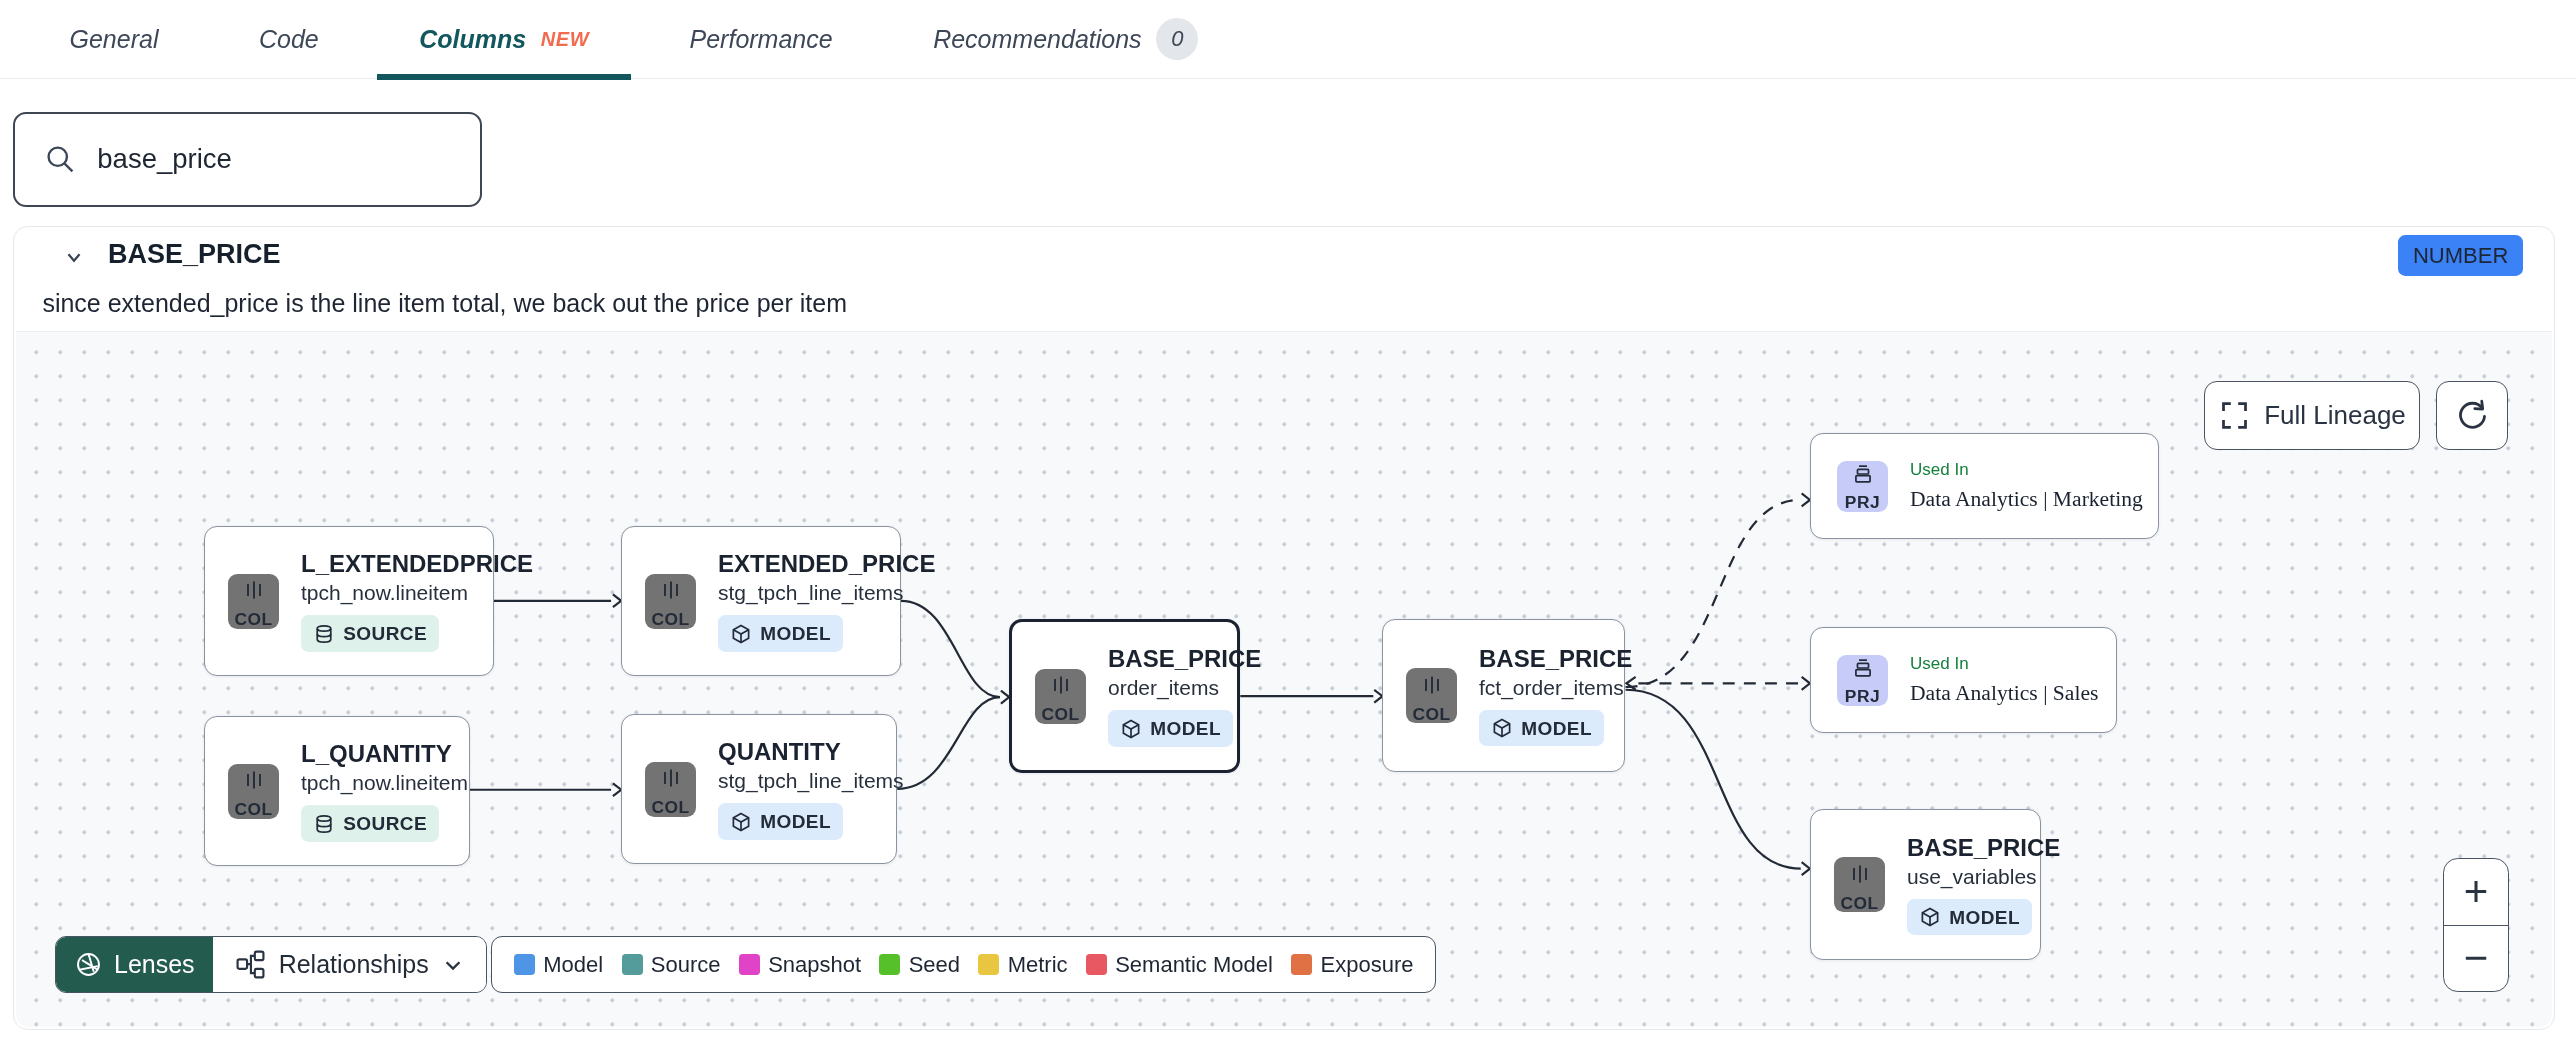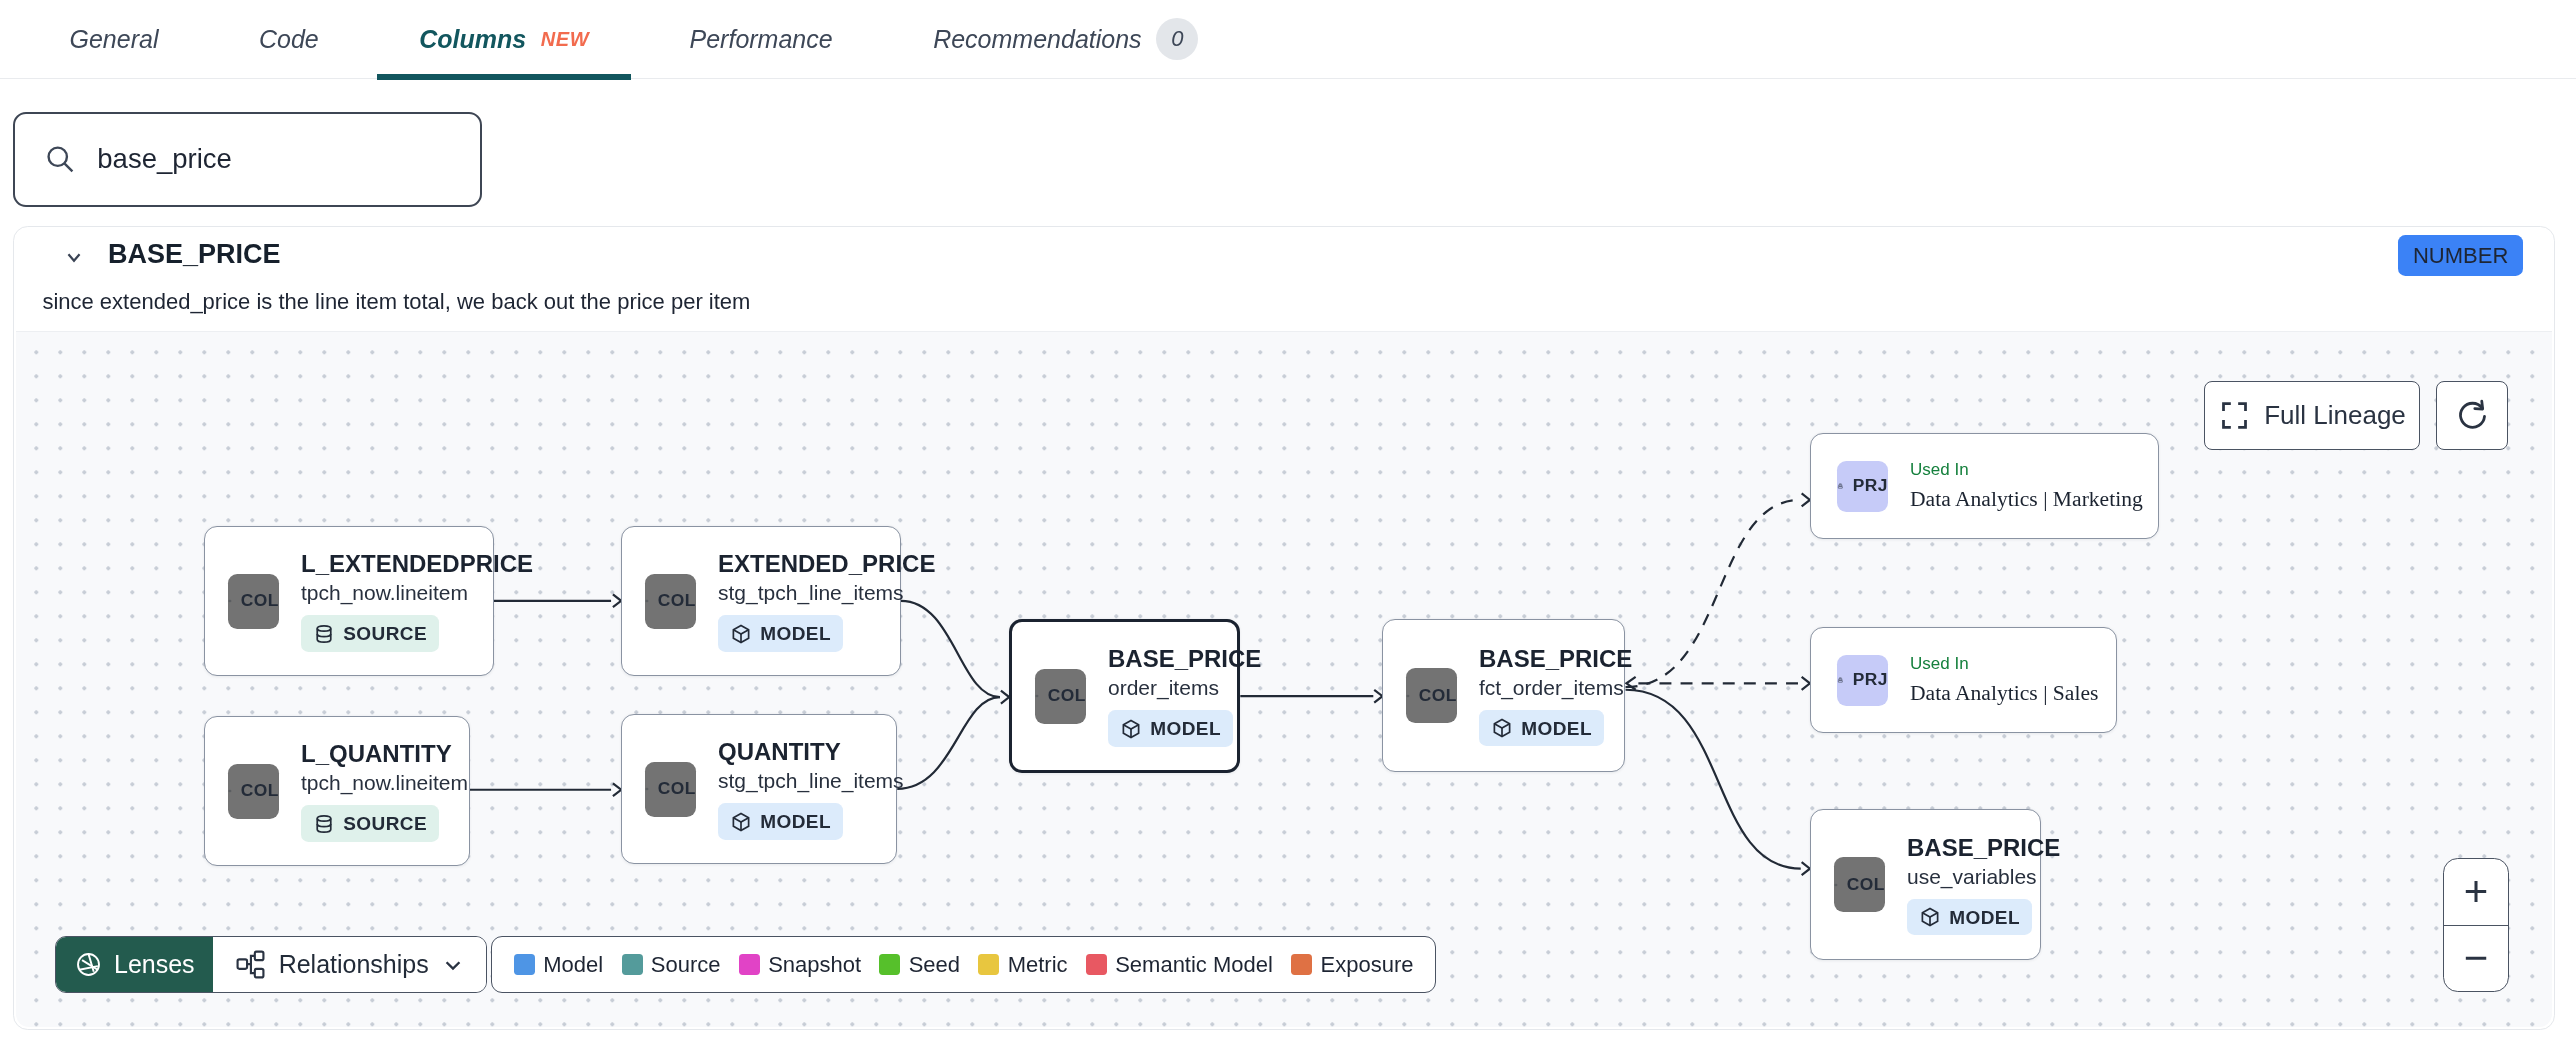--- a/index.html
+++ b/index.html
@@ -25,35 +25,35 @@
     font-family:inherit;background:transparent;}
 
   
   .panel{position:absolute;left:13px;top:226px;width:2542px;height:804px;border:1.8px solid #E5E8EC;
     border-radius:14.7px;background:#fff;box-sizing:border-box;}
   .panel-header{position:absolute;left:0;top:0;right:0;height:105px;}
   .hdr-chevron{position:absolute;left:48px;top:18.3px;cursor:pointer;}
   .hdr-title{position:absolute;left:94px;top:12px;font-size:27px;font-weight:700;color:#16202C;}
   .hdr-type{position:absolute;right:31px;top:8.3px;background:#3b82f6;border-radius:7.3px;padding:7.3px 14.7px;
     font-size:22px;color:#1E2533;}
-  .hdr-desc{position:absolute;left:28.4px;top:62px;font-size:22px;color:#1E2533;}
+  .hdr-desc{position:absolute;left:28.4px;top:62px;font-size:25px;color:#1E2533;}
 
   
   .canvas{position:absolute;left:1.8px;right:1.8px;top:104px;bottom:1.8px;background:#F8F9FB;
     border-top:0.9px solid #EDEFF2;border-radius:0 0 13px 13px;
     background-image:radial-gradient(circle,#C7CDD6 1.7px,transparent 1.8px);
     background-size:24px 24px;background-position:8.3px 8.3px;}
 
   .edges{position:absolute;left:0;top:0;width:2576px;height:1053px;pointer-events:none;z-index:2;}
 
   
   .node{position:absolute;z-index:3;background:#fff;border:1.8px solid #8A93A2;border-radius:13px;
     box-sizing:border-box;display:flex;align-items:center;box-shadow:0 0.9px 2.8px rgba(20,30,45,.07);cursor:pointer;}
   .node.selected{border:3.2px solid #1B2330;}
-  .chip{flex:0 0 auto;display:flex;flex-direction:row;align-items:center;justify-content:center;
+  .chip{flex:0 0 auto;display:flex;flex-direction:column;align-items:center;justify-content:flex-end;
     border-radius:9.2px;gap:9px;}
   .col-chip{width:51px;height:55px;background:#737373;margin-left:23px;}
   .prj-chip{width:51px;height:51px;background:#C6CBF8;margin-left:26px;}
   .chip span{font-size:17.4px;font-weight:700;color:#232B38;letter-spacing:0.5px;line-height:1;}
   .node-body{margin-left:22px;display:flex;flex-direction:column;align-items:flex-start;min-width:0;}
   .node-title{font-size:24px;font-weight:700;color:#1B2330;white-space:nowrap;}
   .node-sub{font-size:21px;color:#28303E;margin-top:3px;white-space:nowrap;}
   .badge{display:inline-flex;align-items:center;gap:8.3px;padding:7.3px 12px;border-radius:7.3px;margin-top:10px;}
   .badge span{font-size:19px;font-weight:700;color:#232B38;letter-spacing:0.4px;line-height:1;}
   .badge-source{background:#DFF1EB;}
@@ -65,21 +65,21 @@
   .n1{left:204px;top:716px;width:266px;height:150px}
   .n2{left:621px;top:526px;width:280px;height:150px}
   .n3{left:621px;top:714px;width:276px;height:150px}
   .n4{left:1009px;top:619px;width:231px;height:154px}
   .n5{left:1382px;top:619px;width:243px;height:153px}
   .n6{left:1810px;top:433px;width:349px;height:106px}
   .n7{left:1810px;top:627px;width:307px;height:106px}
   .n8{left:1810px;top:809px;width:231px;height:151px}
 
   
-  .btn{position:absolute;z-index:4;background:#fff;border:1.8px solid #4A5362;border-radius:8px;
+  .btn{position:absolute;z-index:4;background:#fff;border:1.8px solid #4A5362;border-radius:13px;
     display:flex;align-items:center;justify-content:center;gap:13px;cursor:pointer;box-sizing:border-box;
     color:#2A3342;font-size:26px;font-weight:500;}
   .full-lineage{left:2204px;top:381px;width:216px;height:69px;}
   .refresh-btn{left:2436px;top:381px;width:72px;height:69px;}
 
   .zoom-ctl{position:absolute;left:2443px;top:858px;width:66px;height:134px;z-index:4;
     border:1.8px solid #4A5362;border-radius:14.7px;background:#fff;box-sizing:border-box;
     display:flex;flex-direction:column;}
   .zoom-btn{flex:1;display:flex;align-items:center;justify-content:center;font-size:42px;font-weight:400;
     color:#2A3342;cursor:pointer;}

